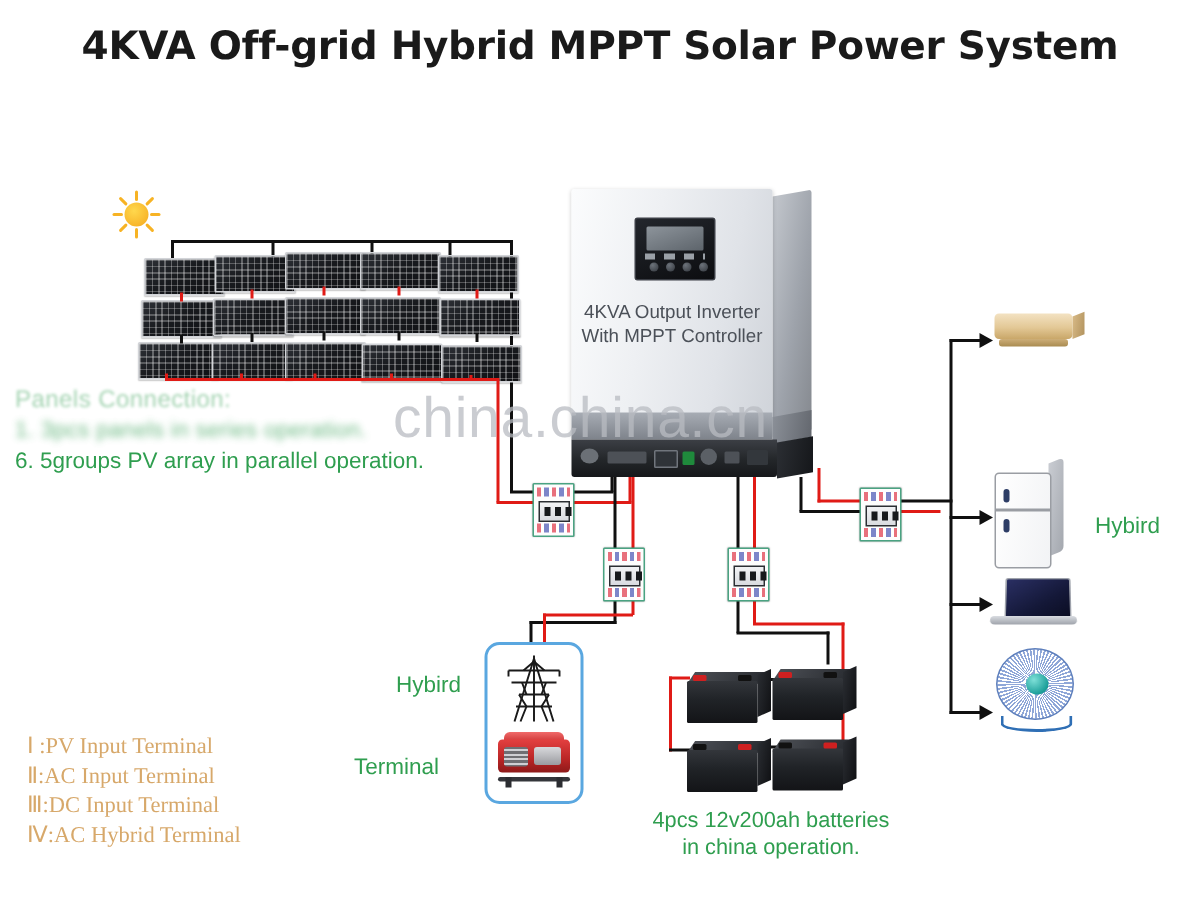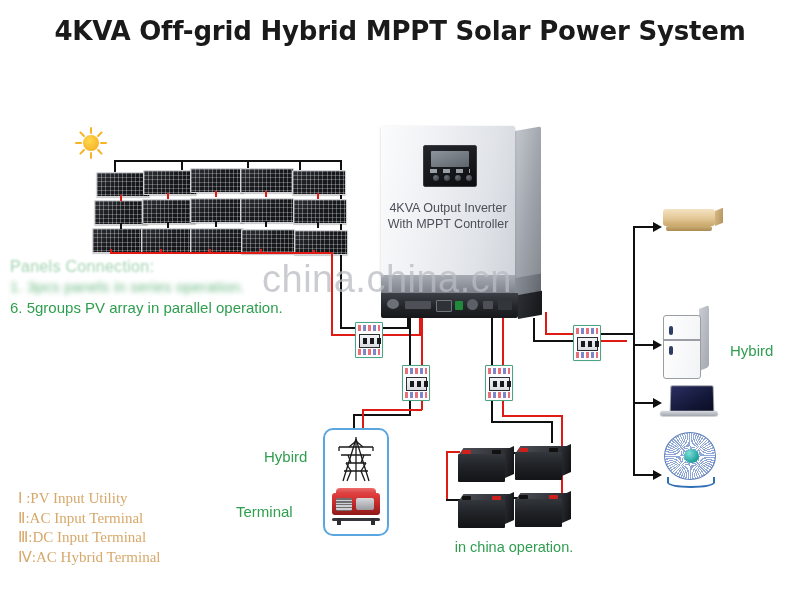--- a/index.html
+++ b/index.html
@@ -262,21 +262,21 @@
   <div class="wred" style="left:331px;top:252px;width:1.8px;height:83px;"></div>
   <div class="wred" style="left:331px;top:334px;width:26px;height:1.8px;"></div>
 
   <div class="pc-block">
     <div class="pc-title">Panels Connection:</div>
     <div class="pc-l1">1. 3pcs panels in series operation.</div>
     <div class="pc-l2">6. 5groups PV array in parallel operation.</div>
   </div>
 
   <div class="legend">
-    <div>Ⅰ :PV Input Utility</div>
+    <div>Ⅰ :PV Input Terminal</div>
     <div>Ⅱ:AC Input Terminal</div>
     <div>Ⅲ:DC Input Terminal</div>
     <div>Ⅳ:AC Hybrid Terminal</div>
   </div>
 
   <div class="inverter">
     <div class="inv-side"></div>
     <div class="inv-body">
       <div class="inv-screen">
         <div class="inv-lcd"></div>
@@ -440,20 +440,21 @@
   </div>
   <div class="batt" style="left:515px;top:493px;">
     <div class="batt-top"></div>
       <div class="batt-side"></div>
       <div class="batt-face"></div>
     <div class="batt-term b" style="left:4px;"></div>
       <div class="batt-term" style="left:34px;"></div>
   </div>
 
   <div class="batt-lbl">
+    <div>4pcs 12v200ah batteries</div>
     <div>in china operation.</div>
   </div>
 
   <div class="ac">
     <div class="ac-side"></div>
       <div class="ac-body"></div>
       <div class="ac-vent"></div>
   </div>
   <div class="fridge">
     <div class="fr-side"></div>

